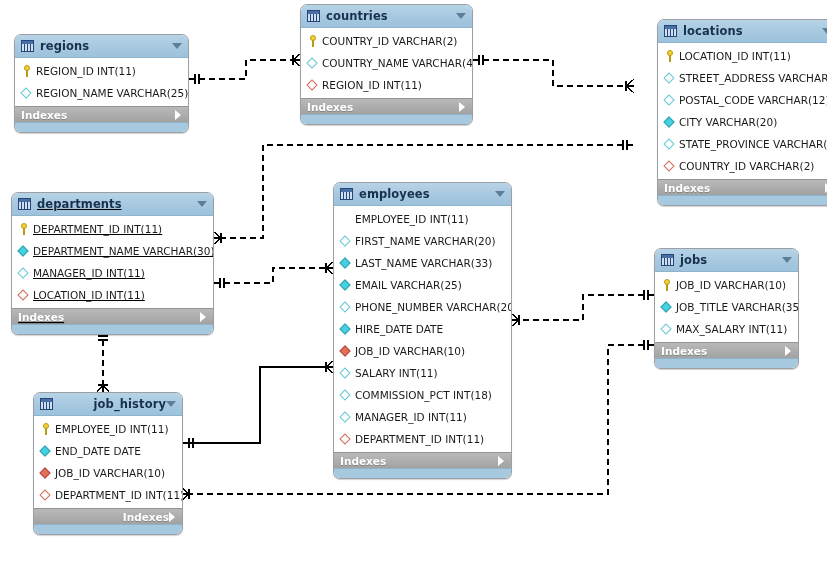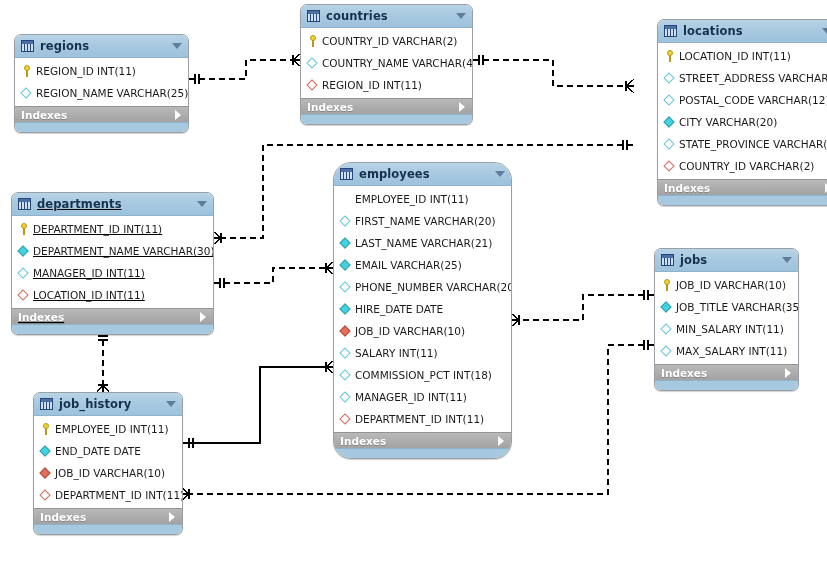--- a/index.html
+++ b/index.html
@@ -297,38 +297,38 @@
             <span class="gi dia red-hollow"></span>
             <span>LOCATION_ID INT(11)</span>
           </div>
         </div>
         <div class="tb-indexes">
           <span class="idx-label">Indexes</span>
           <span class="caret-right"></span>
         </div>
         <div class="tb-foot"></div>
       </div>
-      <div class="table-box" style="left: 333px; top: 162px; width: 179px; border-radius: 18px;">
+      <div class="table-box" style="left: 333px; top: 182px; width: 179px;">
         <div class="tb-header">
           <span class="tbl-icon"></span>
           <span class="tb-title">employees</span>
           <span class="caret-down"></span>
         </div>
         <div class="cols">
           <div class="col">
             <span class="gi none"></span>
             <span>EMPLOYEE_ID INT(11)</span>
           </div>
           <div class="col">
             <span class="gi dia blue-hollow"></span>
             <span>FIRST_NAME VARCHAR(20)</span>
           </div>
           <div class="col">
             <span class="gi dia blue-fill"></span>
-            <span>LAST_NAME VARCHAR(21)</span>
+            <span>LAST_NAME VARCHAR(33)</span>
           </div>
           <div class="col">
             <span class="gi dia blue-fill"></span>
             <span>EMAIL VARCHAR(25)</span>
           </div>
           <div class="col">
             <span class="gi dia blue-hollow"></span>
             <span>PHONE_NUMBER VARCHAR(20)</span>
           </div>
           <div class="col">
@@ -372,34 +372,30 @@
           <div class="col">
             <span class="gi key"></span>
             <span>JOB_ID VARCHAR(10)</span>
           </div>
           <div class="col">
             <span class="gi dia blue-fill"></span>
             <span>JOB_TITLE VARCHAR(35)</span>
           </div>
           <div class="col">
             <span class="gi dia blue-hollow"></span>
-            <span>MIN_SALARY INT(11)</span>
-          </div>
-          <div class="col">
-            <span class="gi dia blue-hollow"></span>
             <span>MAX_SALARY INT(11)</span>
           </div>
         </div>
         <div class="tb-indexes">
           <span class="idx-label">Indexes</span>
           <span class="caret-right"></span>
         </div>
         <div class="tb-foot"></div>
       </div>
-      <div class="table-box" style="left: 33px; top: 392px; width: 150px;">
+      <div class="table-box" style="left: 33px; top: 392px; width: 150px; text-align: right;">
         <div class="tb-header">
           <span class="tbl-icon"></span>
           <span class="tb-title">job_history</span>
           <span class="caret-down"></span>
         </div>
         <div class="cols">
           <div class="col">
             <span class="gi key"></span>
             <span>EMPLOYEE_ID INT(11)</span>
           </div>

